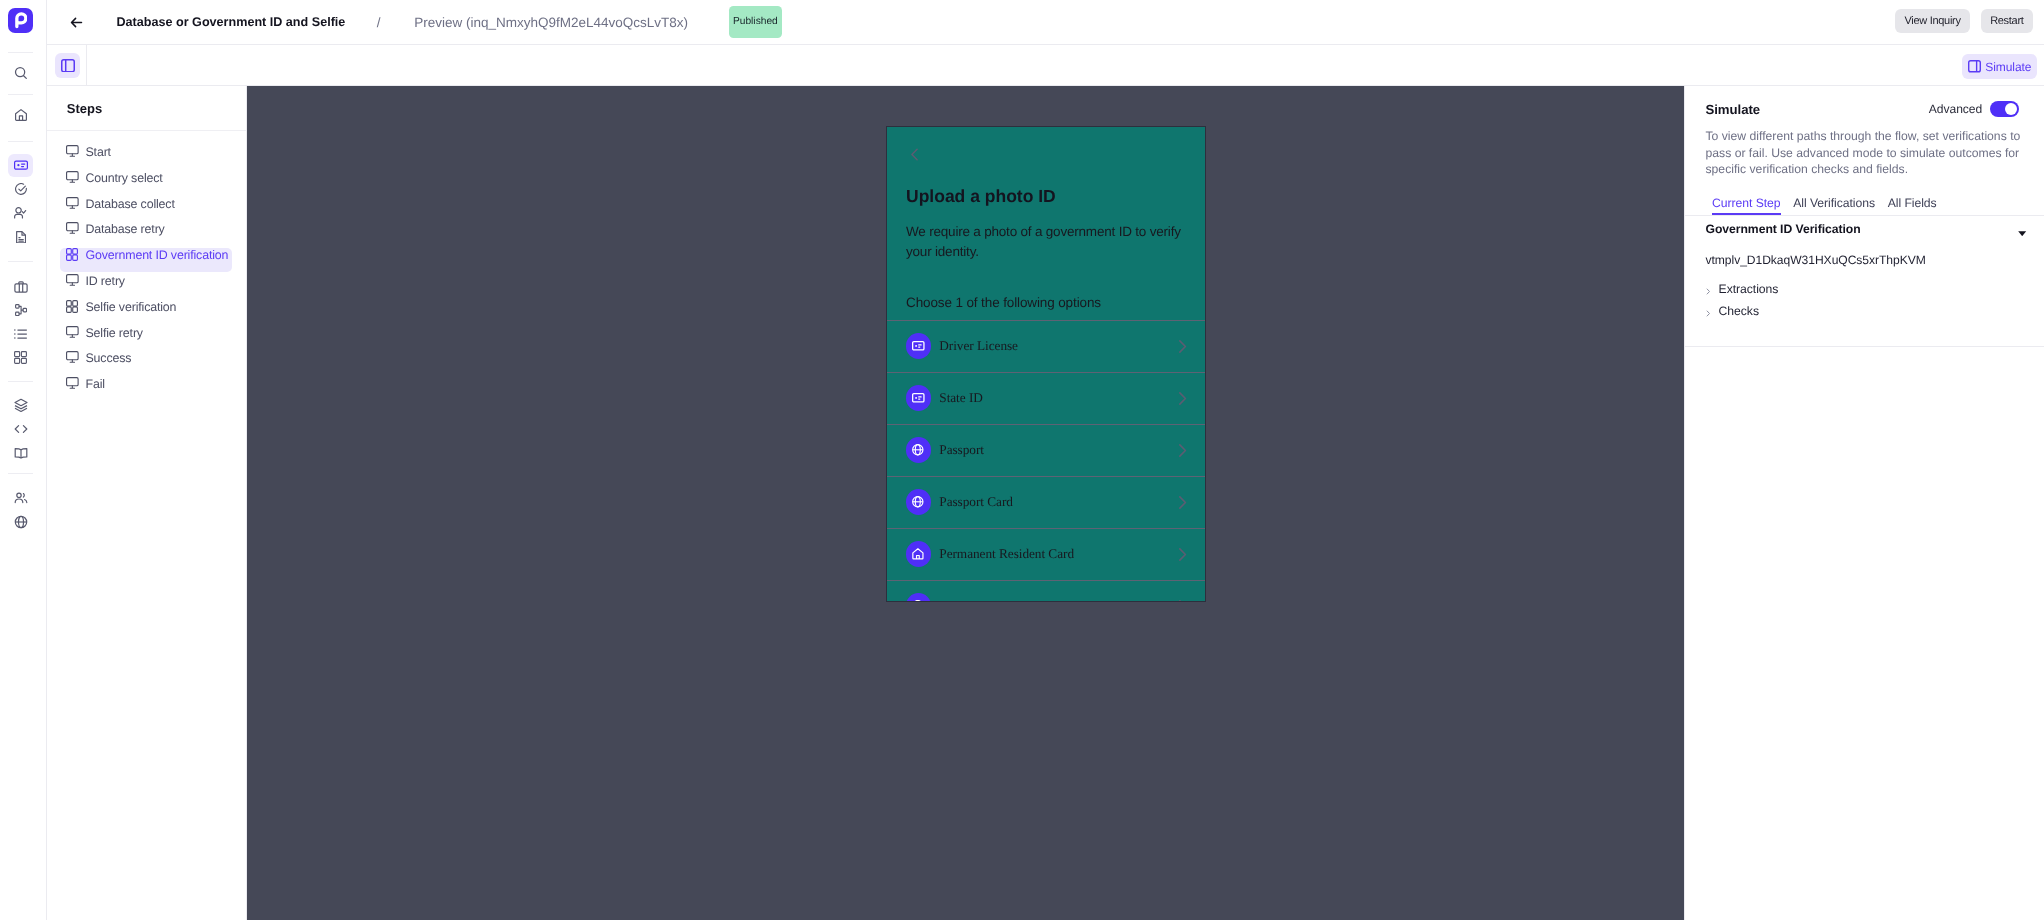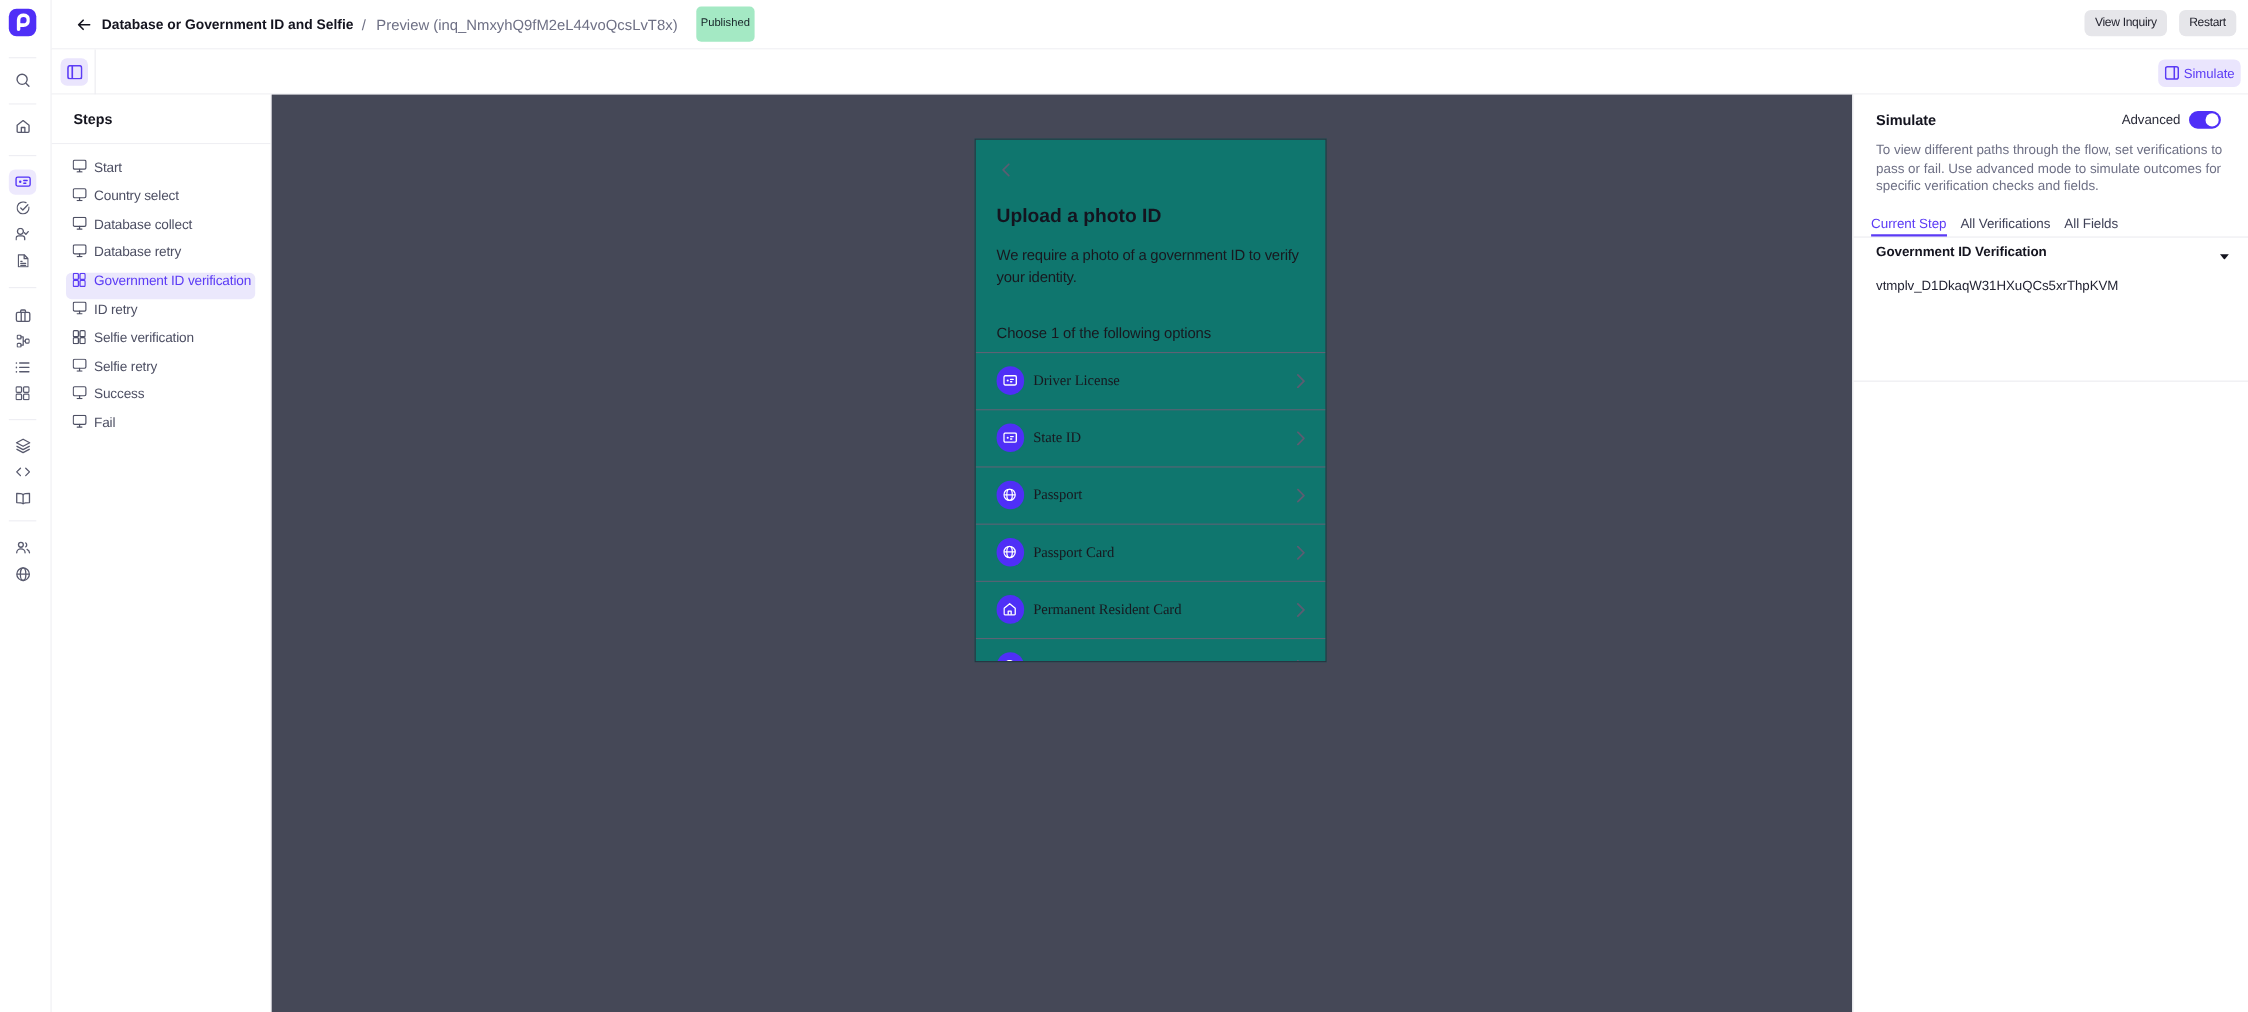--- a/index.html
+++ b/index.html
@@ -61,20 +61,21 @@
   }
   .step-item.active { background: #EBE8FC; color: #5B3BF5; }
   .step-item svg { flex: none; display: block; }
   .step-item > span:first-child { width: 12.7px; margin-right: 6.8px; display:flex; justify-content:flex-start; }
 
   
   .topbar {
     position: absolute; left: 46.5px; top: 0; right: 0; height: 45px;
     background: #fff; display: flex; align-items: center;
     border-bottom: 1px solid #EBEBF0;
+    gap: 24px;
   }
   .back-arrow { margin-left: 22px; color: #14141F; display: flex; }
   .bc-title { margin-left: 9px; font-size: 12.6px; font-weight: 700; color: #14141F; letter-spacing: 0px; }
   .bc-sep { margin-left: 7.5px; font-size: 13.5px; color: #6E7085; }
   .bc-sub { margin-left: 9.5px; font-size: 13.5px; color: #6E7085; letter-spacing: 0px; }
   .badge {
     margin-left: 17px; background: #A4E9C4; color: #18252A; font-size: 10.2px;
     font-weight: 400; padding: 0 4px; border-radius: 4.5px; height: 32px;
     display: flex; align-items: center; line-height: 1;
   }
@@ -138,21 +139,21 @@
     position: absolute; right: 0; top: 86px; width: 360px; height: 834px;
     background: #fff; border-left: 1px solid #EBEBF0;
   }
   .rp-head { display: flex; align-items: center; padding: 0 25px 0 20.5px; height: 16px; margin-top: 15px; }
   .rp-title { font-size: 13.2px; font-weight: 700; color: #14141F; letter-spacing: -0.05px; }
   .rp-adv { margin-left: auto; font-size: 12.1px; color: #2B2C3A; margin-right: 7.5px; letter-spacing: -0.05px; }
   .toggle { width: 29.3px; height: 16px; border-radius: 8px; background: #4F2FF7; position: relative; flex: none; }
   .toggle .knob { position: absolute; right: 2px; top: 2px; width: 12px; height: 12px; border-radius: 50%; background: #fff; }
   .rp-desc { padding: 0 0 0 20.5px; font-size: 12.2px; color: #6E7085; line-height: 16.6px;
     letter-spacing: 0px; margin-top: 11px; width: 338px; }
-  .rp-tabs { display: flex; padding: 0 16px; margin-top: 18px; border-bottom: 1px solid #EBEBF0; }
+  .rp-tabs { display: flex; padding: 0 27px; margin-top: 18px; border-bottom: 1px solid #EBEBF0; }
   .rp-tab { font-size: 12.2px; color: #3F4157; padding-bottom: 5.5px; margin-right: 12.7px; letter-spacing: -0.05px; }
   .rp-tab.active { color: #5B3BF5; box-shadow: inset 0 -2px 0 #5B3BF5; }
   .rp-sec { display: flex; align-items: center; padding: 0 19px 0 20.5px; margin-top: 6px; height: 14px; }
   .rp-sec-title { font-size: 12.2px; font-weight: 700; color: #14141F; letter-spacing: -0.05px; }
   .rp-sec-caret { margin-left: auto; color: #14141F; display: flex; margin-top: 9px; margin-right: -1.5px; }
   .rp-id { padding: 0 20.5px; margin-top: 17px; height: 14px; font-size: 12.1px; color: #1F2030; letter-spacing: -0.05px; }
   .rp-row { display: flex; align-items: center; padding: 0 20.5px; margin-top: 8px; height: 14px;
     font-size: 12.2px; color: #1F2030; letter-spacing: -0.05px; }
   .rp-row .caret { color: #8A8D9E; margin-right: 8.5px; margin-top: 5px; display: flex; }
   .rp-bottom-divider { position: absolute; left: 0; right: 0; top: 260px; height: 1px; background: #EBEBF0; }
@@ -549,16 +550,34 @@
       </div>
     <div class="rp-sec">
       <div class="rp-sec-title">Government ID Verification</div>
       <div class="rp-sec-caret">
         <svg width="8.4" height="5.4" viewBox="0 0 8.4 5.4" fill="none">
             <path d="M0.2 0.2h8L4.2 5.2 0.2 0.2Z" fill="currentColor"></path>
           </svg>
       </div>
     </div>
     <div class="rp-id">vtmplv_D1DkaqW31HXuQCs5xrThpKVM</div>
+    <div id="rp-rows" style="margin-top:15px">
+        <div class="rp-row">
+          <span class="caret" style="display: flex;">
+            <svg width="4.6" height="7" viewBox="0 0 4.6 7" fill="none">
+              <path d="m1.1 1 2.4 2.5-2.4 2.5" stroke="currentColor" stroke-width="0.95" stroke-linecap="round" stroke-linejoin="round"></path>
+            </svg>
+          </span>
+          <span>Extractions</span>
+        </div>
+        <div class="rp-row">
+          <span class="caret" style="display: flex;">
+            <svg width="4.6" height="7" viewBox="0 0 4.6 7" fill="none">
+              <path d="m1.1 1 2.4 2.5-2.4 2.5" stroke="currentColor" stroke-width="0.95" stroke-linecap="round" stroke-linejoin="round"></path>
+            </svg>
+          </span>
+          <span>Checks</span>
+        </div>
+      </div>
     <div class="rp-bottom-divider"></div>
   </div>
 
 </div>
 
 </body></html>

